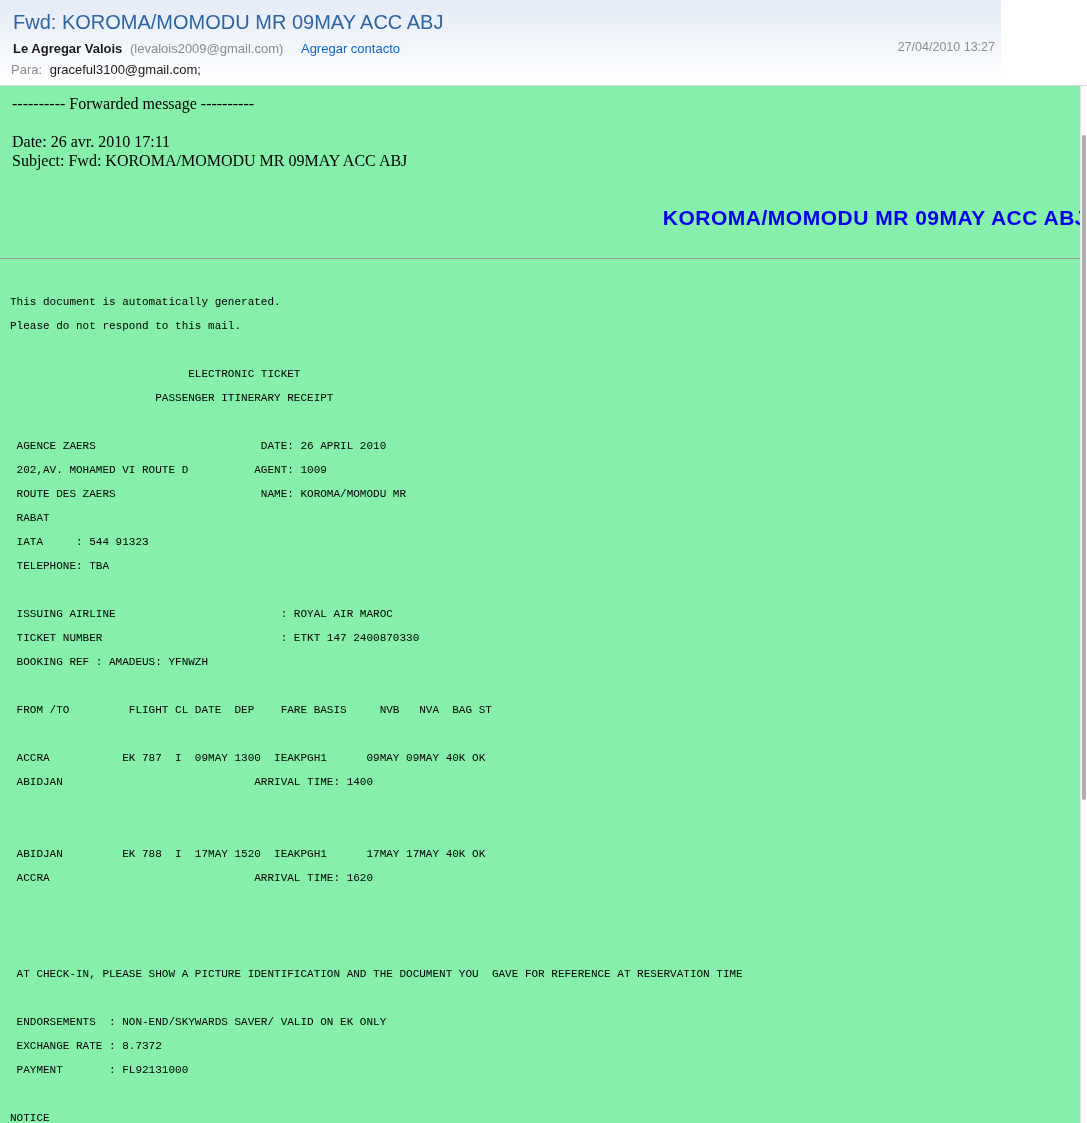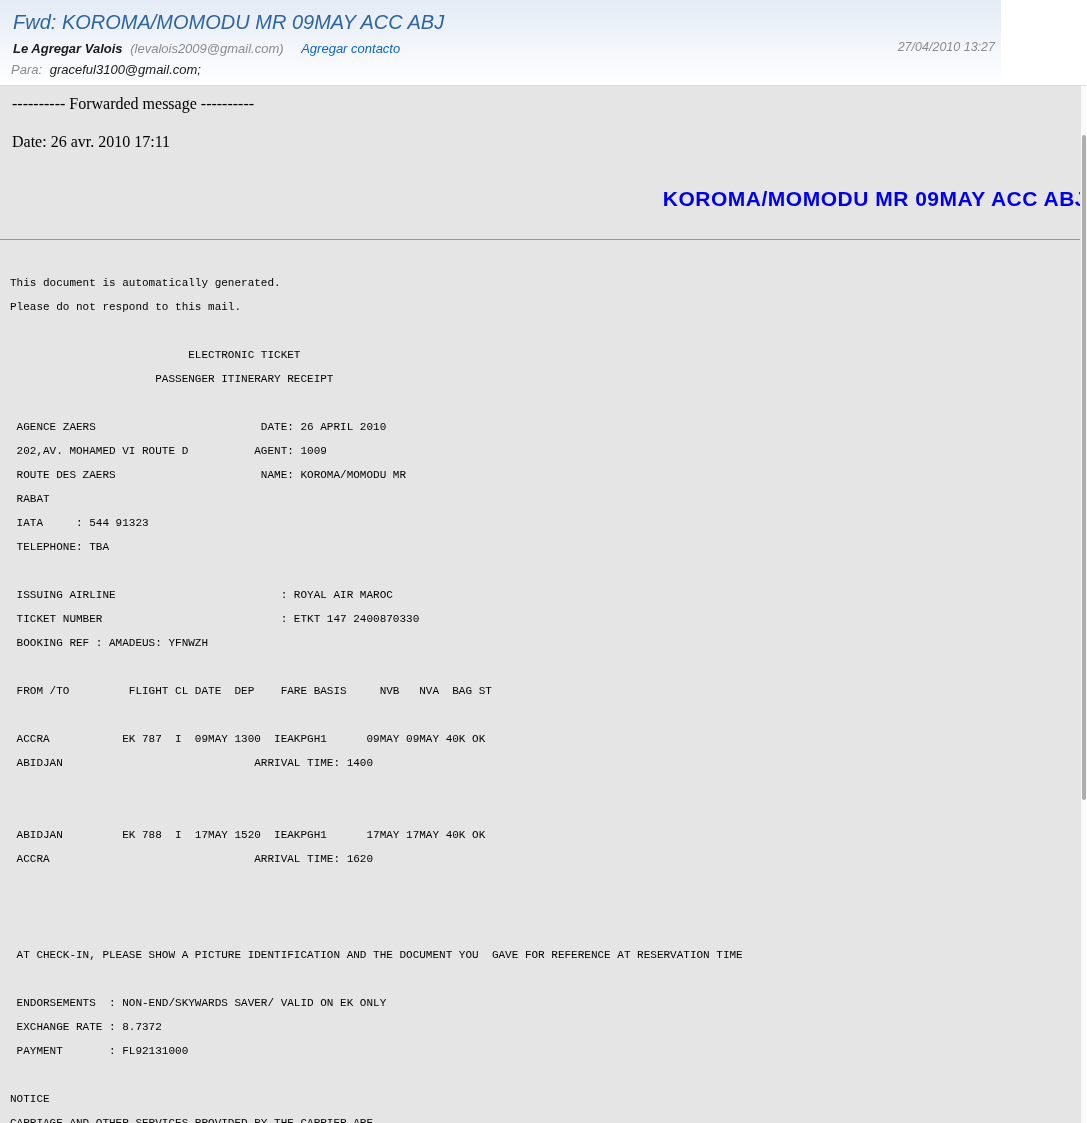--- a/index.html
+++ b/index.html
@@ -4,21 +4,20 @@
 <style>
   html,body{margin:0;padding:0;}
   body{
     width:1087px;height:1123px;overflow:hidden;background:#ffffff;
     font-family:"Liberation Sans",sans-serif;position:relative;
   }
   
   .mail-header{
     position:absolute;top:0;left:0;width:1001px;height:85px;
     background:linear-gradient(180deg,#e4ebf6 0%,#edf2f9 35%,#f8fafd 75%,#ffffff 100%);
-    font-style:italic;
   }
   .subject{
     position:absolute;left:13px;top:11px;
     font-size:20px;color:#2d64a4;white-space:nowrap;
   }
   .timestamp{
     position:absolute;right:6px;top:40px;
     font-size:12.5px;color:#8b8b8b;white-space:nowrap;text-align:center;
   }
   .sender-row{
@@ -28,21 +27,21 @@
   .sender-email{color:#8b8b8b;margin-left:4px;margin-top:10px;}
   .add-contact{color:#0c63c8;margin-left:14px;text-decoration:none;cursor:pointer;}
   .to-row{
     position:absolute;left:11px;top:62px;font-size:13px;white-space:nowrap;
   }
   .to-label{color:#8b8b8b;}
   .to-value{color:#1a1a1a;margin-left:4px;}
   
   .mail-body{
     position:absolute;top:85px;left:0;right:0;bottom:0;
-    background:#e5e5e5;border-top:1px solid #dcdcdc;overflow:hidden;
+    background:#86efac;border-top:1px solid #dcdcdc;overflow:hidden;
   }
   .fwd-block{
     font-family:"Liberation Serif",serif;font-size:16px;line-height:19px;
     color:#000;margin:8px 0 0 12px;white-space:nowrap;
   }
   .fwd-forwarded{margin-bottom:19px;}
   .ticket-title{
     margin:36px 0 0 0;text-align:right;
     font-family:"Liberation Sans",sans-serif;font-weight:bold;
     font-size:21px;color:#0000ee;letter-spacing:0.5px;white-space:nowrap;
@@ -81,20 +80,21 @@
   <div class="to-row">
     <span class="to-label">Para:</span>
     <span class="to-value">graceful3100@gmail.com;</span>
   </div>
 </div>
 
 <div class="mail-body">
   <div class="fwd-block">
     <div class="fwd-forwarded">---------- Forwarded message ----------</div>
     <div>Date: 26 avr. 2010 17:11</div>
+    <div>Subject: Fwd: KOROMA/MOMODU MR 09MAY ACC ABJ</div>
   </div>
 
   <h1 class="ticket-title">KOROMA/MOMODU MR 09MAY ACC ABJ</h1>
 
   <hr class="divider">
 
   <pre class="ticket-text">This document is automatically generated.
 Please do not respond to this mail.
 
                            ELECTRONIC TICKET

